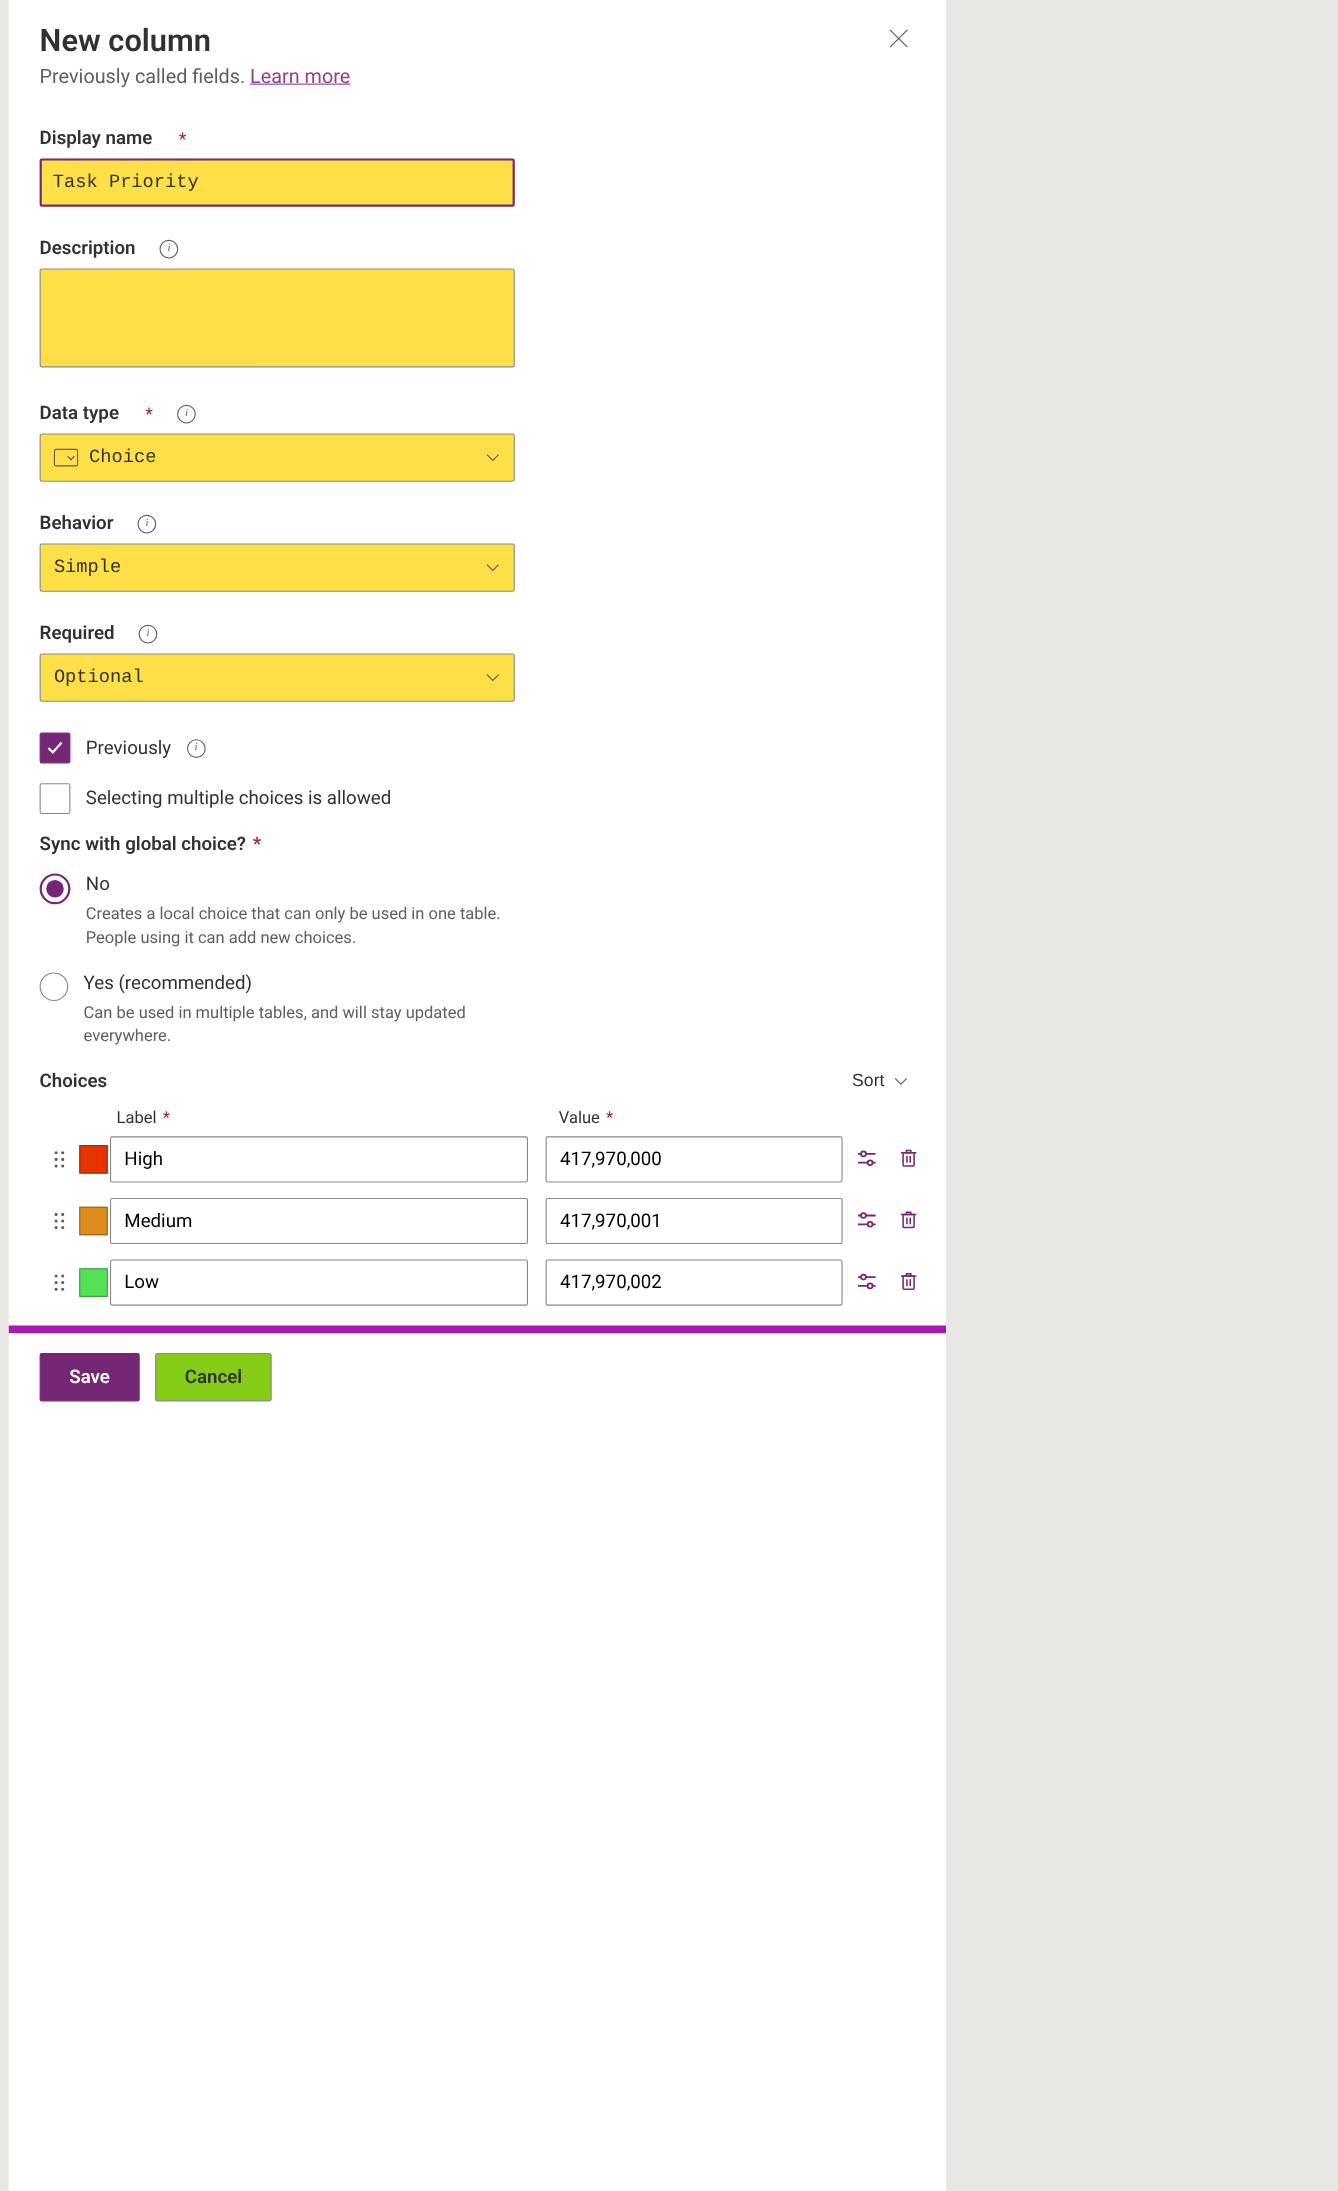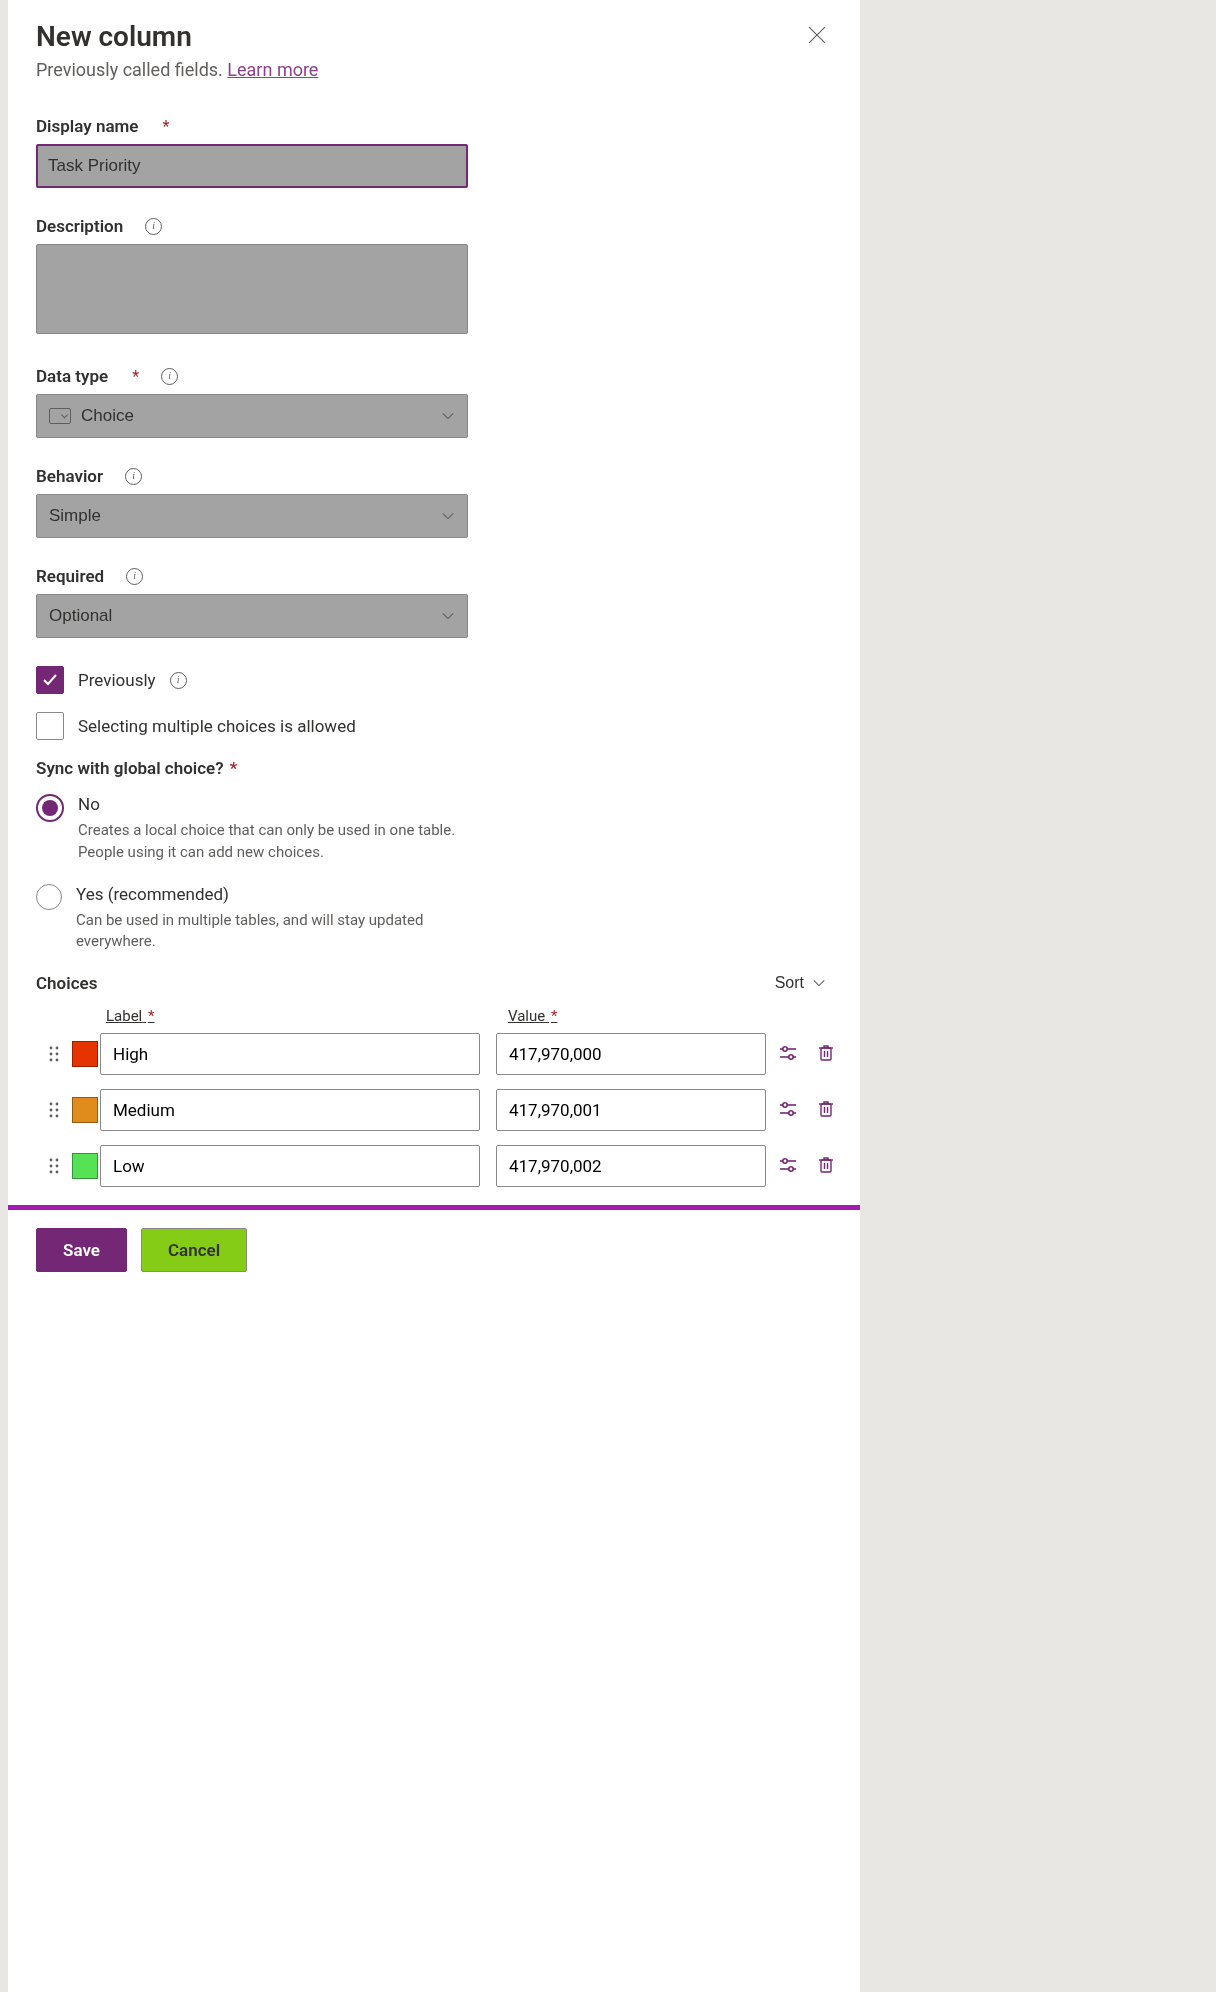--- a/index.html
+++ b/index.html
@@ -54,24 +54,24 @@
   .field { margin-bottom: 28px; }
   .label-row { display: flex; align-items: center; gap: 22px; margin-bottom: 8px; }
   .label { font-size: 17px; font-weight: 600; }
   .req { color: var(--req); margin-left: 2px; }
   .info-icon { width: 15px; height: 15px; color: #605e5c; border:1px solid #605e5c; border-radius:50%; display:inline-flex; align-items:center; justify-content:center; font-size:10px; font-family: Georgia, serif; font-style: italic; line-height:1; }
 
   input.text, textarea.text, .select {
     width: 100%;
     box-sizing: border-box;
     font-size: 17px;
-    font-family: Liberation Sans, sans-serif;
+    font-family: Liberation Mono, monospace;
     border: 1px solid var(--border);
     border-radius: 2px;
-    background: #a3a3a3;
+    background: #fde047;
     color: var(--text);
   }
   input.text { height: 44px; padding: 0 10px; }
   input.text.focused { border: 2px solid var(--accent); outline: none; }
   textarea.text { height: 90px; padding: 8px 10px; resize: none; }
 
   .select {
     height: 44px;
     display: flex; align-items: center; justify-content: space-between;
     padding: 0 12px;
@@ -101,35 +101,35 @@
   .radio.selected { border:2px solid var(--accent); }
   .radio.selected::after { content:""; position:absolute; inset:4px; border-radius:50%; background:var(--accent); }
   .radio-body .rlabel { font-size:17px; }
   .radio-body .rdesc { font-size:15px; color: var(--text-sub); margin-top:6px; max-width: 400px; line-height:1.45; }
 
   .choices-header { display:flex; align-items:center; justify-content:space-between; margin-top:12px; }
   .choices-title { font-size:17px; font-weight:600; }
   .sort-btn { display:flex; align-items:center; gap:8px; font-size:16px; color:var(--text); background:none; border:none; cursor:pointer; }
 
   .choices-grid { margin-top:14px; }
-  .choices-head-row { display:grid; grid-template-columns: 36px 28px 380px 16px 270px 72px; align-items:center; column-gap:3px; margin-bottom:8px;text-decoration:underline; }
+  .choices-head-row { display:grid; grid-template-columns: 36px 28px 380px 16px 270px 72px; align-items:center; column-gap:3px; margin-bottom:8px; }
   .col-head { font-size:15px; }
   .choice-row { display:grid; grid-template-columns: 36px 28px 380px 16px 270px 72px; align-items:center; margin-bottom:14px; }
   .grip { color:#605e5c; display:flex; justify-content:center; cursor:grab; }
   .swatch { width:24px; height:24px; border:1px solid rgba(0,0,0,.35); }
   .choice-input, .value-input {
     height:42px; border:1px solid var(--border); border-radius:2px;
     font-size:17px; padding:0 12px; font-family:inherit; width:100%; box-sizing:border-box;
   }
   .row-actions { display:flex; gap:14px; justify-content:flex-end; padding-left:14px; }
   .ico-btn { background:none; border:none; cursor:pointer; color: var(--accent); padding:2px; }
   .ico-btn svg { width:20px; height:20px; }
 
   .footer {
-    border-top:5px solid #a21caf;
+    border-top:7px solid #a21caf;
     margin: 18px -28px 0 -28px;
     padding: 18px 28px 30px 28px;
     display:flex; gap:14px;
   }
   .btn { height:44px; padding:0 26px; font-size:17px; font-weight:600; border-radius:2px; cursor:pointer; font-family:inherit; }
   .btn-primary { background: var(--accent); color:#fff; border:1px solid var(--accent); }
   .btn-secondary { background:#84cc16; color:var(--text); border:1px solid var(--border); }
 </style>
 </head>
 <body>

